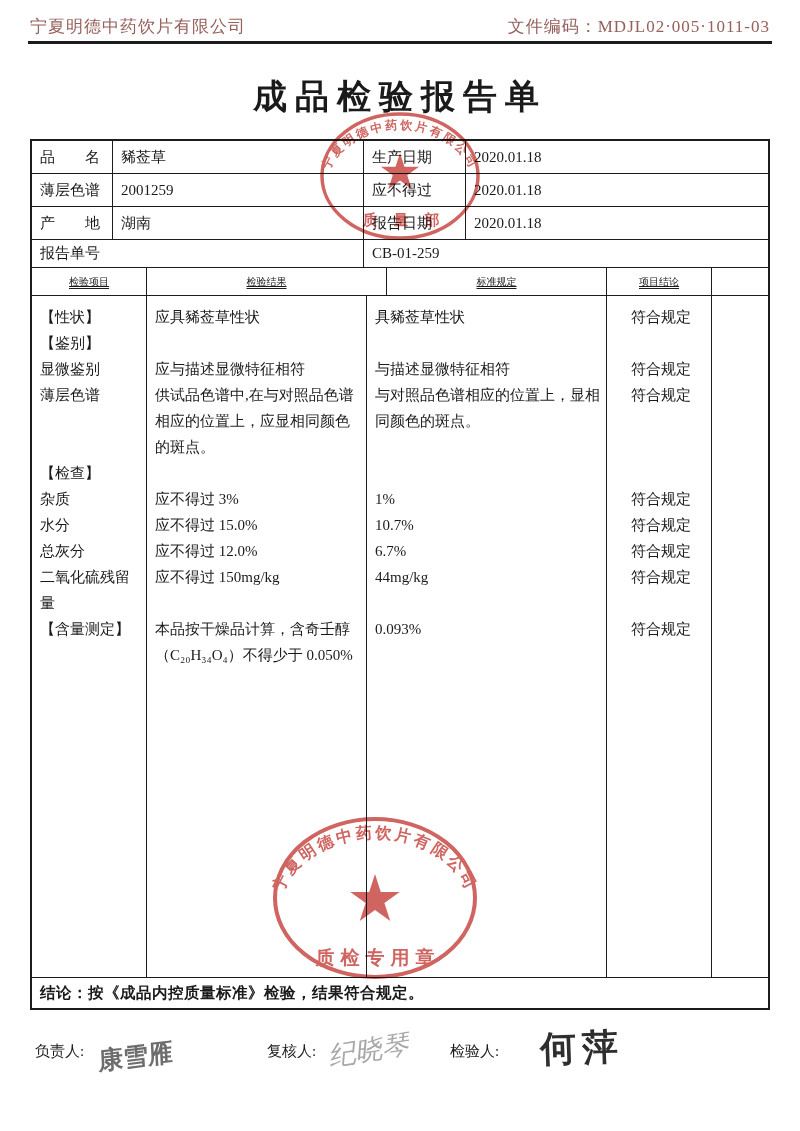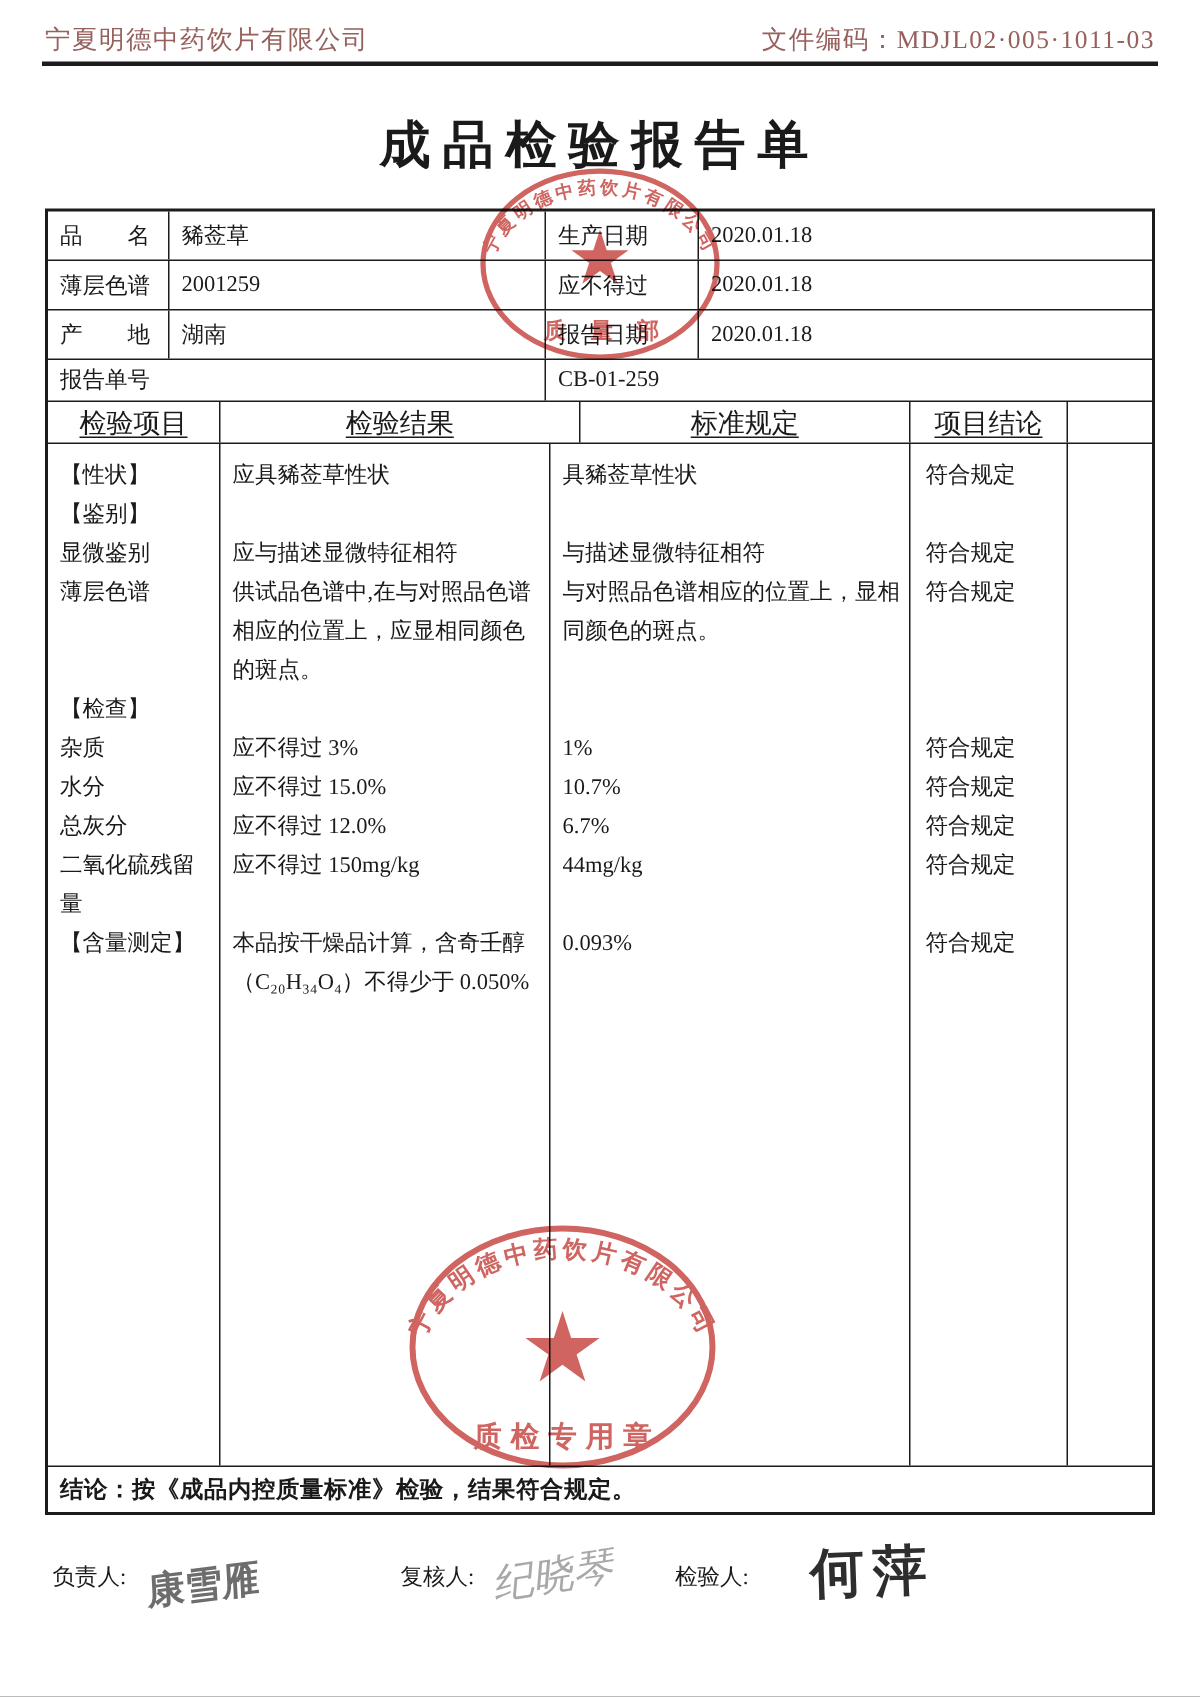--- a/index.html
+++ b/index.html
@@ -28,33 +28,33 @@
           white-space:nowrap; overflow:hidden; }
   .w-label  { width:81px; }
   .w-val    { width:251px; }
   .w-dlabel { width:102px; }
   .w-dval   { flex:1; }
   .rep-row { display:flex; height:28px; border-bottom:1.5px solid #1c1c1c; }
   .rep-label { width:332px; }
   .rep-val { flex:1; }
 
   .items-head { display:flex; height:28px; border-bottom:1.5px solid #1c1c1c; }
-  .hcell { font-size:18px; display:flex; align-items:center; justify-content:center; }
+  .hcell { font-size:10px; display:flex; align-items:center; justify-content:center;text-decoration:underline; }
   .hcell span { text-decoration:underline; text-underline-offset:3px; }
   .ca { width:115px; } .cb { width:220px; } .cc { width:240px; }
   .cd { width:105px; } .ce { flex:1; }
 
   .items-body { position:relative; height:682px; border-bottom:1.5px solid #1c1c1c;
                 padding-top:8px; }
   .vline { position:absolute; top:0; bottom:0; width:1.5px; background:#1c1c1c; }
   .vl-a { left:113.5px; } .vl-b { left:333.5px; } .vl-c { left:573.5px; } .vl-d { left:678.5px; }
   .irow { display:flex; align-items:flex-start; }
   .icell { font-size:15px; line-height:26px; padding:0 7px 0 8px; }
   .icell.ca { width:115px; } .icell.cb { width:220px; } .icell.cc { width:240px; }
-  .icell.cd { width:105px; padding-left:10px; } .icell.ce { flex:1; }
+  .icell.cd { width:105px; padding-left:10px;text-align:center; } .icell.ce { flex:1; }
 
   .conclusion-row { height:30px; display:flex; align-items:center; padding-left:8px;
                     font-size:15.5px; font-weight:bold; letter-spacing:.5px; }
 
   .signatures { position:relative; height:80px; margin-top:22px; font-size:15px; }
   .sig-label { position:absolute; top:10px; }
   .sl-1 { left:35px; } .sl-2 { left:267px; } .sl-3 { left:450px; }
   .sig-name { position:absolute; font-family:cursive; white-space:nowrap; }
   .sn-1 { left:98px;  top:8px;  font-size:25px; color:#6d6d6d; font-weight:bold;
           transform:rotate(-7deg) skewX(-4deg); }

